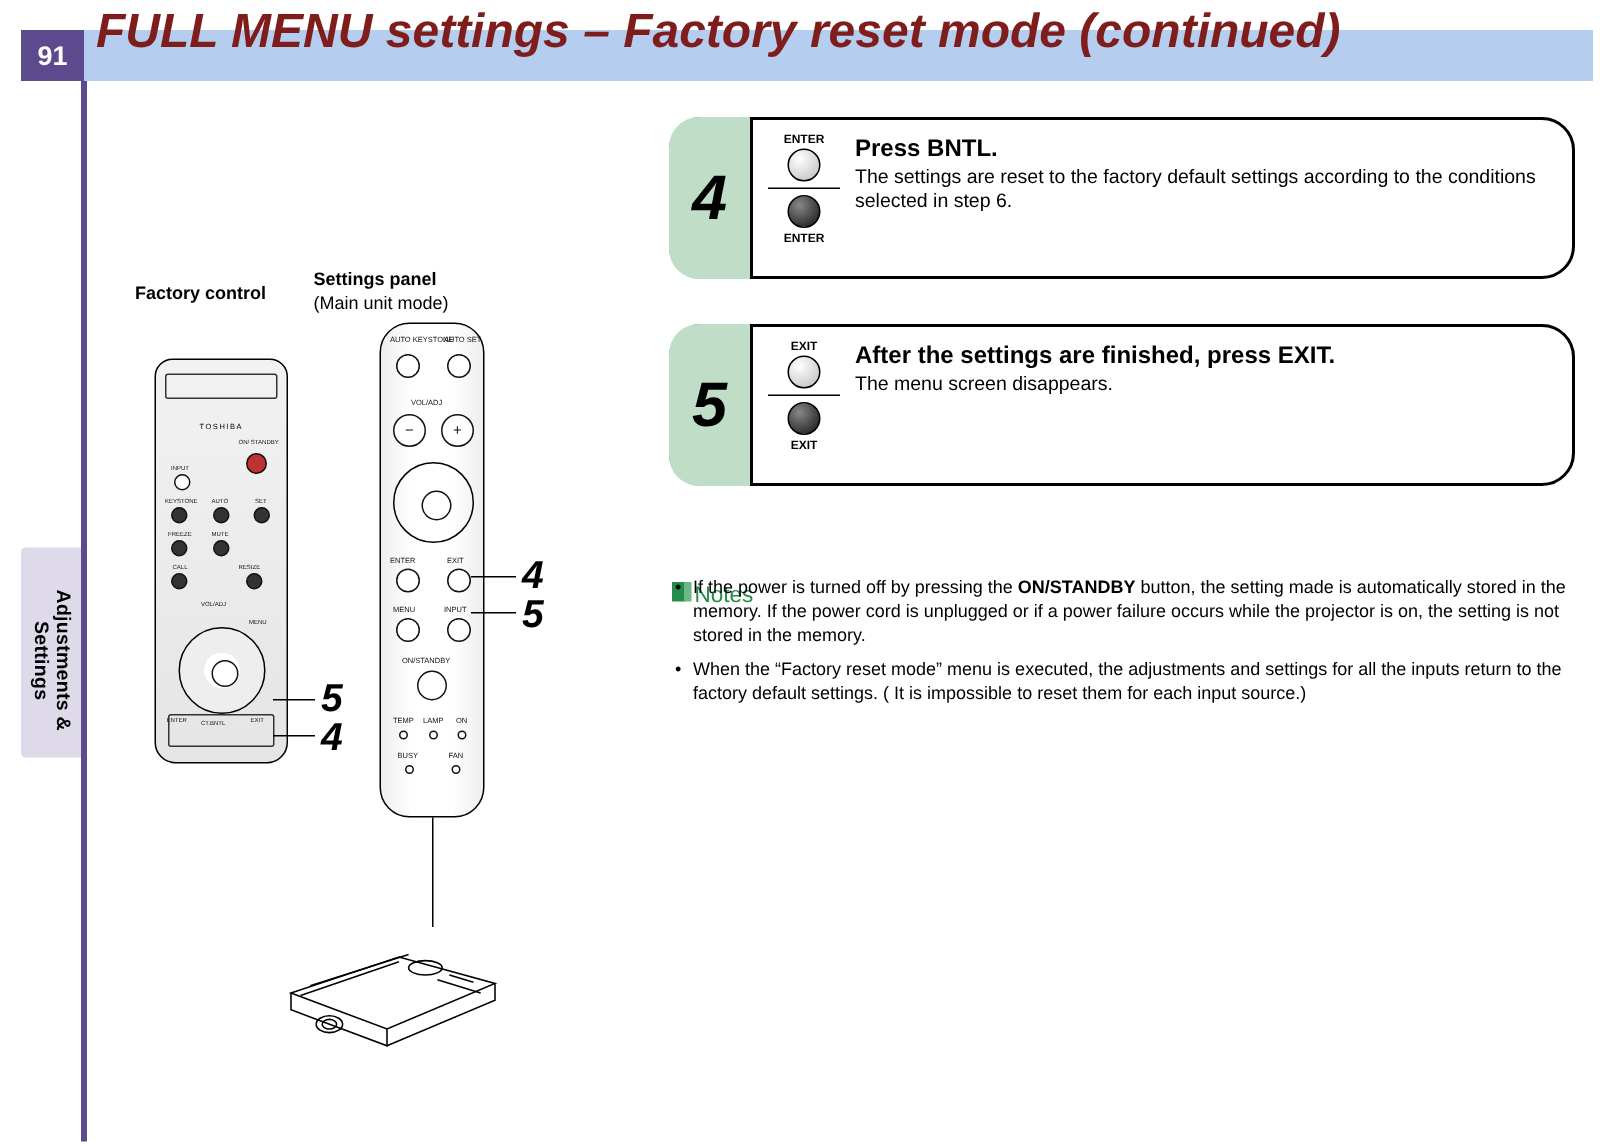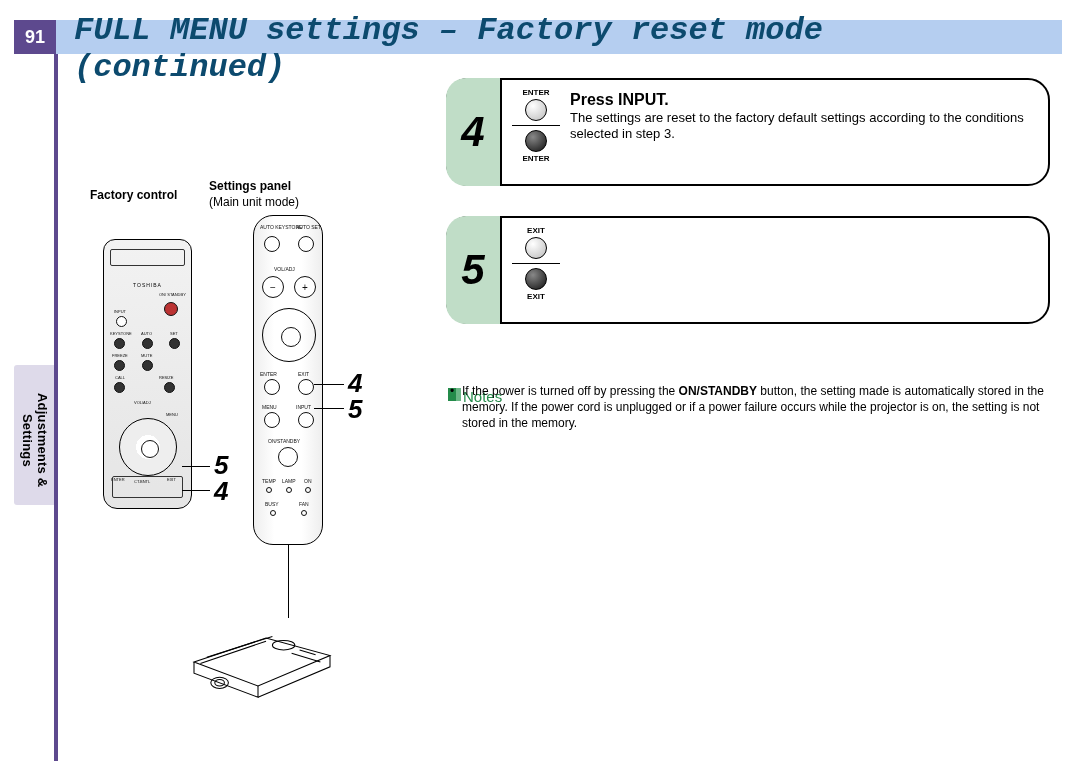--- a/index.html
+++ b/index.html
@@ -22,26 +22,25 @@
     font-weight: bold;
     display:flex; align-items:center; justify-content:center;
   }
   .title-bar {
     position:absolute;
     left:56px; top:20px; right:18px; height:34px;
     background:#b5cef0;
   }
   .title-bar h1 {
     position:absolute; left:8px; top:-18px;
-    margin:10px;
+    margin:0;
     font-size:32px;
     font-weight:bold;
     font-style:italic;
-    color:#0c4a6e;
-    font-family:Liberation Mono, monospace;
+    color:#7f1d1d;
   }
   .purple-rule {
     position:absolute;
     left:54px; top:54px; width:4px; bottom:3px;
     background:#5d498e;
   }
   .side-tab {
     position:absolute;
     left:14px; top:365px;
     width:40px; height:140px;
@@ -294,35 +293,40 @@
 <div id="step4" class="step">
   <div class="numbox">4</div>
   <div class="btncol">
     <div>ENTER</div>
     <div class="circ"></div>
     <hr>
     <div class="circ dark"></div>
     <div>ENTER</div>
   </div>
   <div class="content">
-    <b class="head">Press INPUT.</b><br>
-    <span>The settings are reset to the factory default settings according to the conditions selected in step 3.</span>
+    <b class="head">Press BNTL.</b><br>
+    <span>The settings are reset to the factory default settings according to the conditions selected in step 6.</span>
   </div>
 </div>
 
 <div id="step5" class="step">
   <div class="numbox">5</div>
   <div class="btncol">
     <div>EXIT</div>
     <div class="circ"></div>
     <hr>
     <div class="circ dark"></div>
     <div>EXIT</div>
   </div>
+  <div class="content">
+    <b class="head">After the settings are finished, press EXIT.</b><br>
+    <span>The menu screen disappears.</span>
+  </div>
 </div>
 
 <div class="notes-head">
   <span class="nicon"></span>
   <span>Notes</span>
 </div>
 <ul class="notes-list">
   <li>If the power is turned off by pressing the <b>ON/STANDBY</b> button, the setting made is automatically stored in the memory. If the power cord is unplugged or if a power failure occurs while the projector is on, the setting is not stored in the memory.</li>
+  <li>When the “Factory reset mode” menu is executed, the adjustments and settings for all the inputs return to the factory default settings. ( It is impossible to reset them for each input source.)</li>
 </ul>
 
 </body></html>

